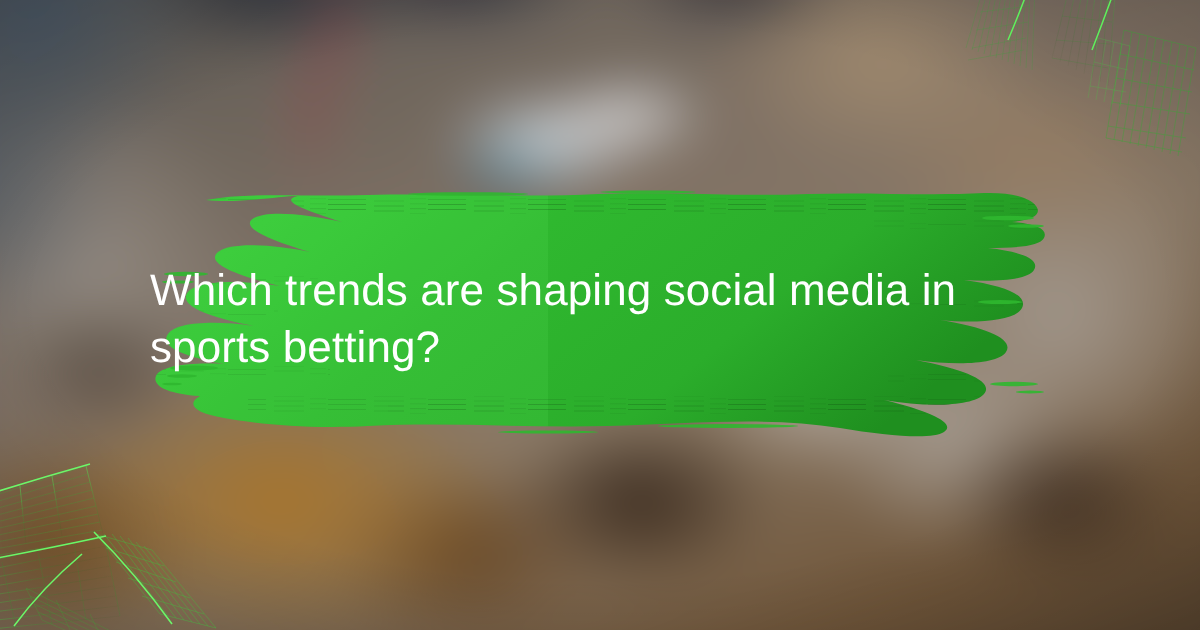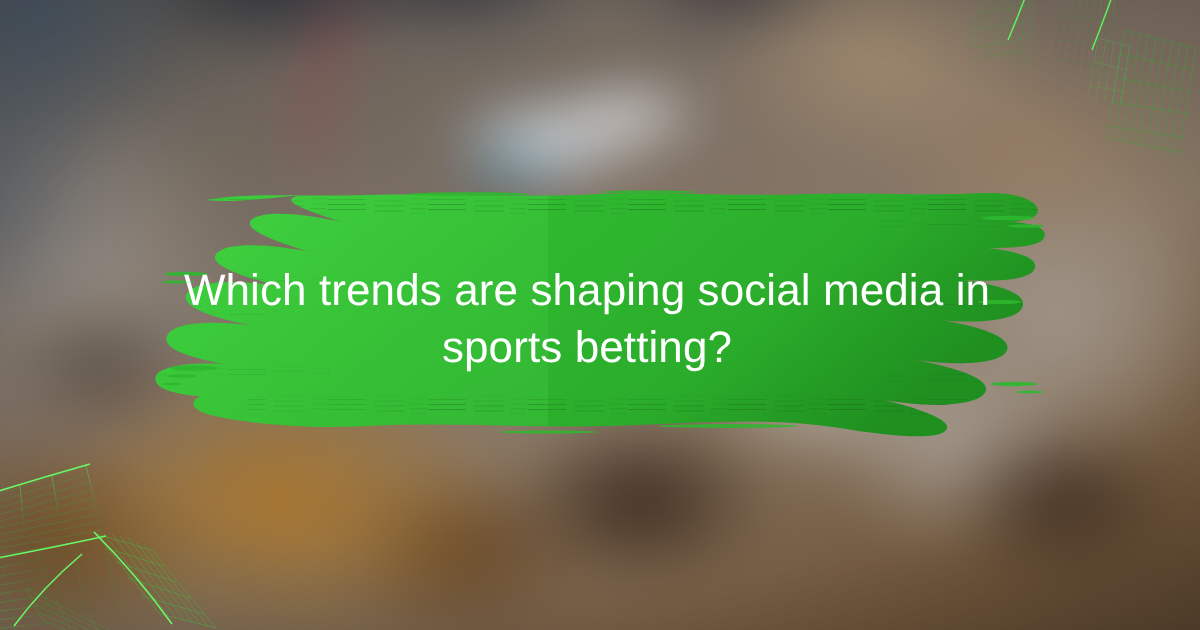--- a/index.html
+++ b/index.html
@@ -77,24 +77,23 @@
     left: 128px;
     top: 178px;
     width: 944px;
     height: 270px;
   }
   .brush-svg { position: absolute; inset: 0; width: 100%; height: 100%; }
 
   
   .headline {
     position: absolute;
-    left: 137px;
+    left: 150px;
     top: 262px;
     width: 900px;
-    text-align: center;
     color: #ffffff;
     font-size: 44px;
     line-height: 57px;
     font-weight: 400;
     letter-spacing: 0.1px;
     text-rendering: geometricPrecision;
     white-space: pre-line;
   }
 </style>
 </head>

